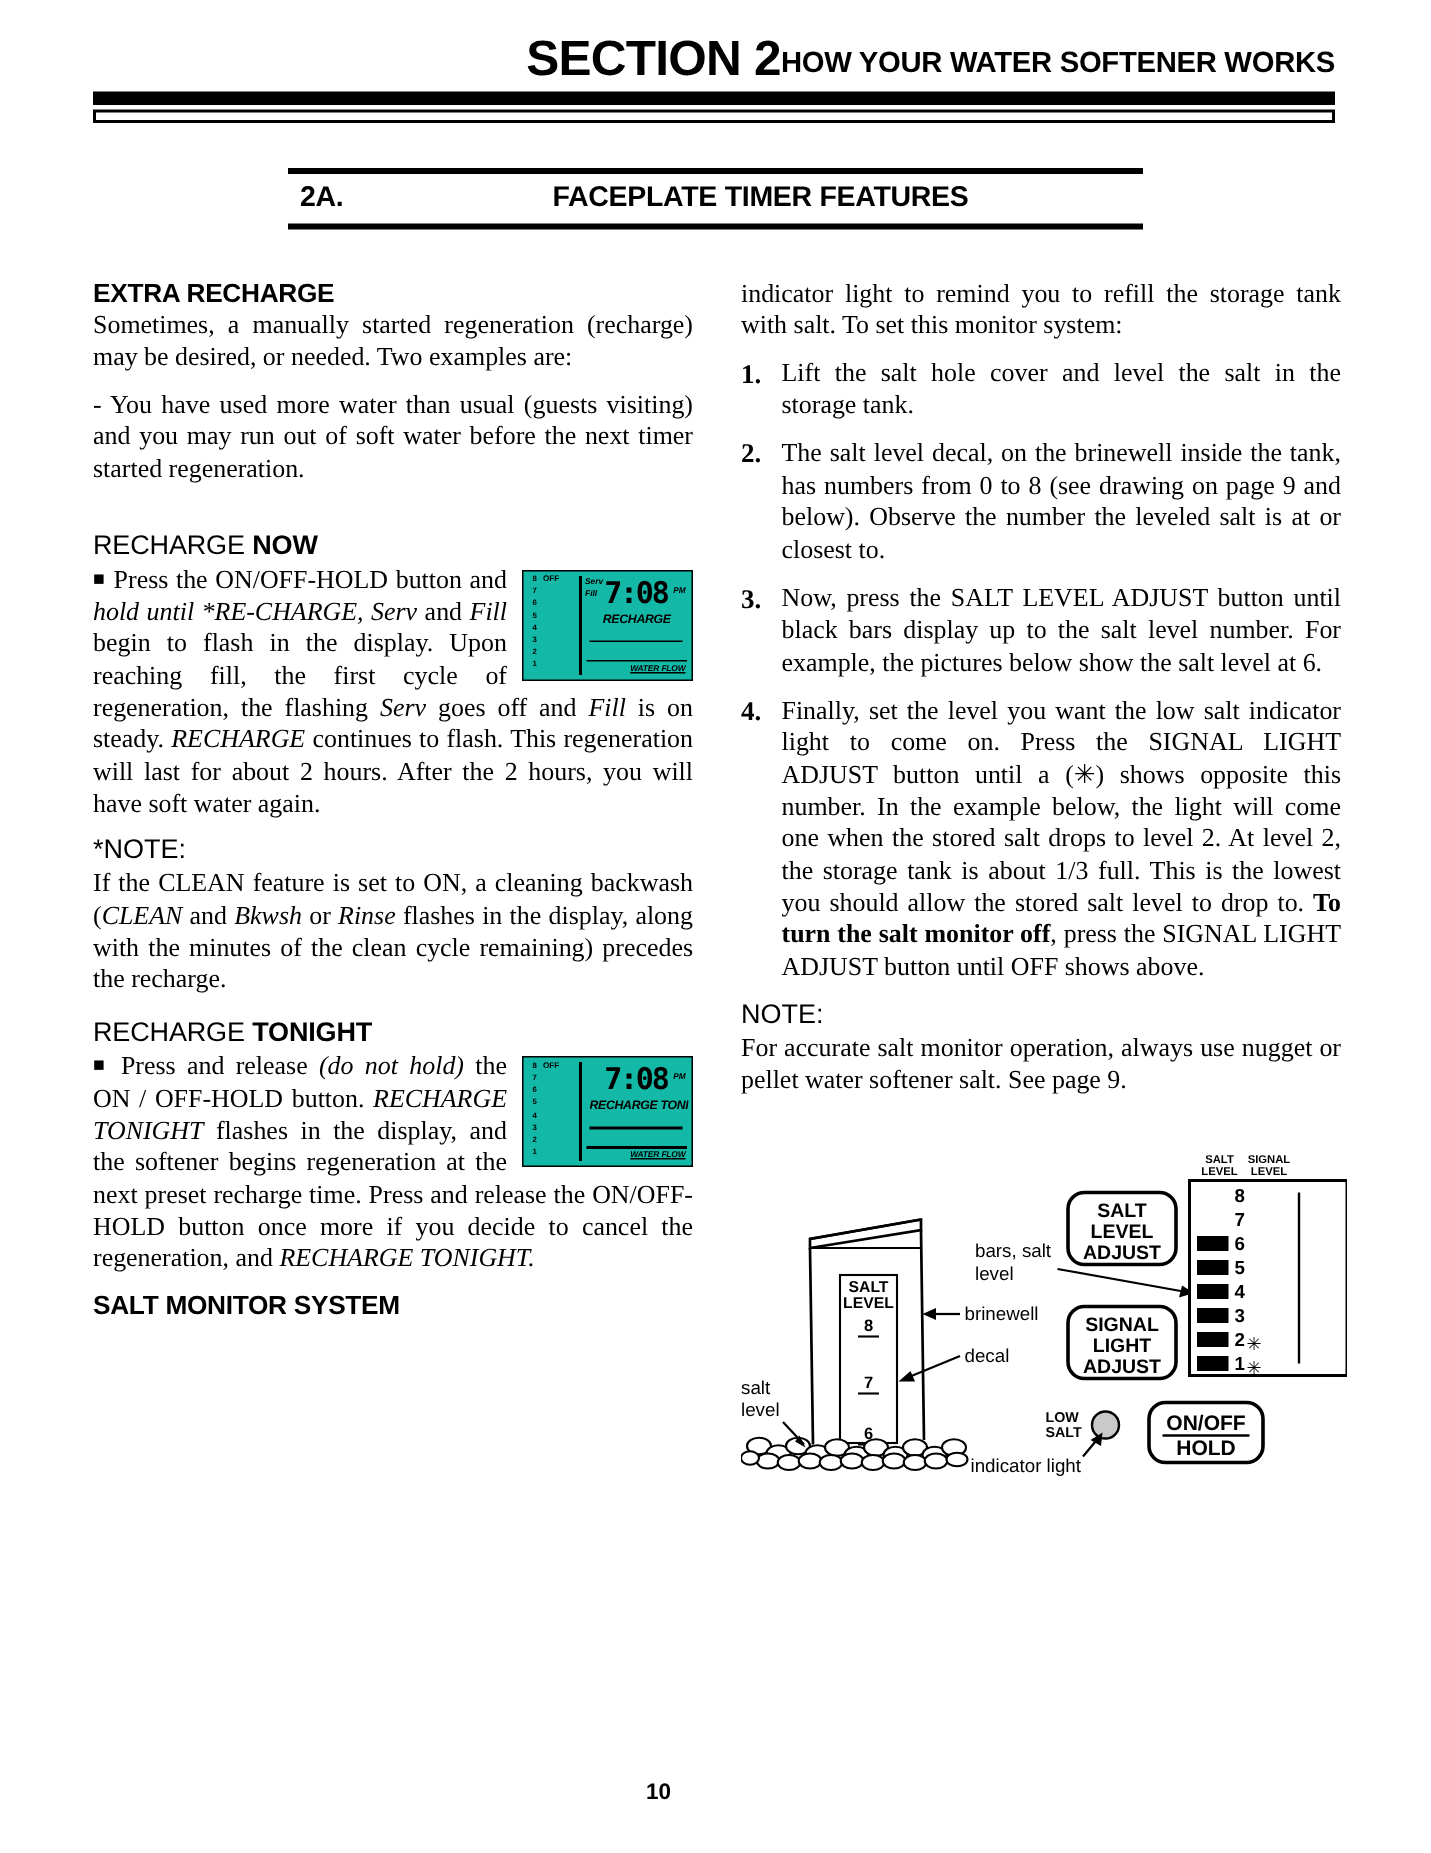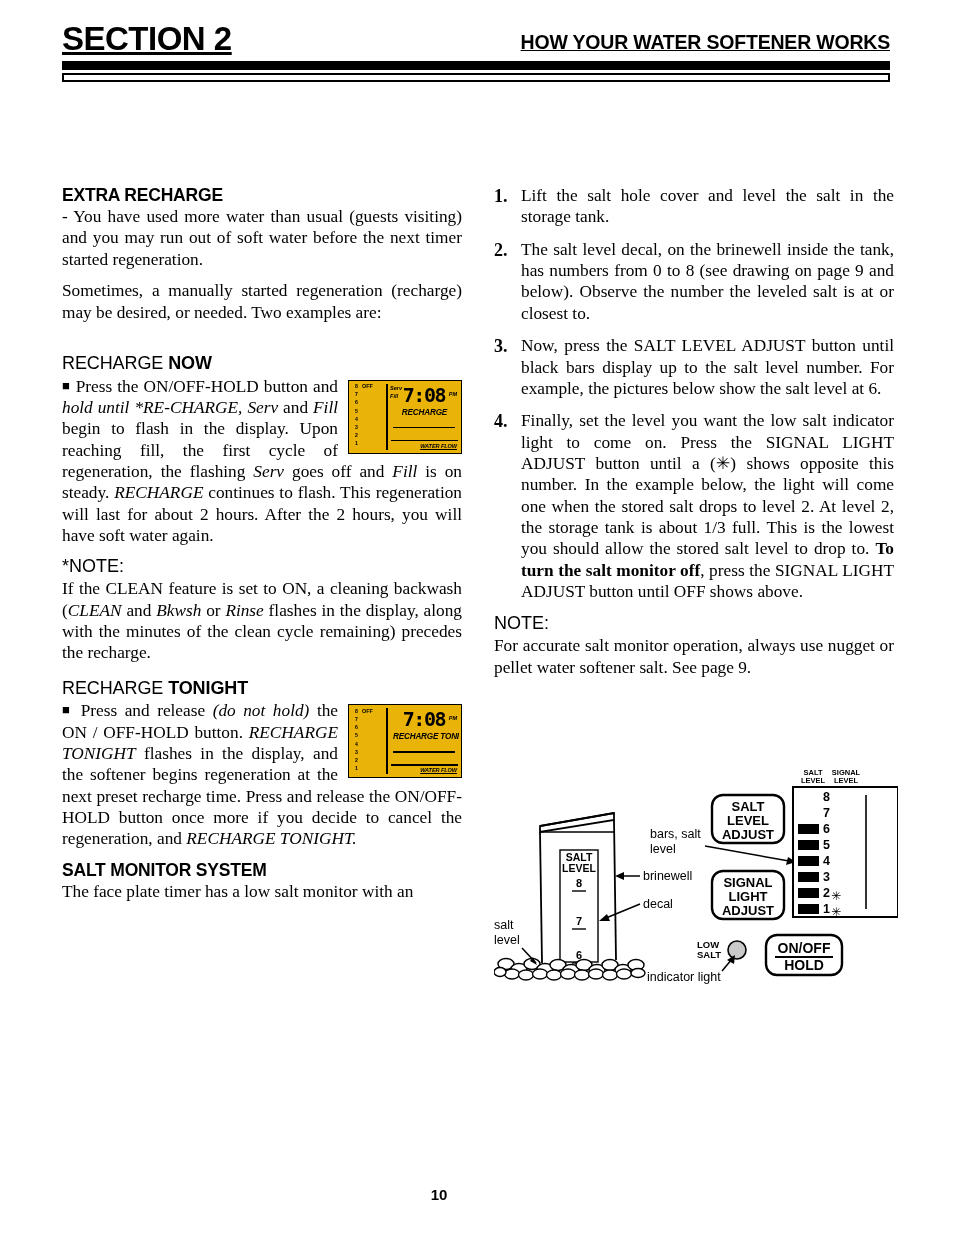--- a/index.html
+++ b/index.html
@@ -9,21 +9,21 @@
     background: #ffffff;
     font-family: "Liberation Serif", serif;
     color: #000;
     position: relative;
     overflow: hidden;
   }
   .page { position:absolute; left:0; top:0; width:954px; height:1235px; }
 
   
   .hdr { position:absolute; left:62px; top:22px; width:828px; }
-  .hdr-row { display:flex; align-items:flex-end; justify-content:space-between;text-decoration:underline; }
+  .hdr-row { display:flex; align-items:flex-end; justify-content:flex-end; }
   .section-title {
     font-family: "Liberation Sans", sans-serif;
     font-weight: bold;
     font-size: 33px;
     letter-spacing: -0.5px;
     line-height: 1;
     padding-bottom: 2px;
   }
   .hdr-sub {
     font-family: "Liberation Sans", sans-serif;
@@ -82,21 +82,21 @@
   .numlist .n { width:27px; flex:0 0 27px; font-weight:bold; font-size:18px; }
   .numlist .t { flex:1; text-align:justify; }
 
   
   .bullet-blk { position:relative; }
   .sq { font-size:13px; vertical-align:2px; letter-spacing:0; }
 
   
   .lcd {
     border:1.5px solid #000;
-    background:#eab308;
+    background:#14b8a6;
     width:114px; height:74px;
     position:relative;
     font-family:"Liberation Sans", sans-serif;
   }
   .lcd-l { float:right; margin:4px 0 2px 10px; }
   .lcd-scale {
     position:absolute; left:3px; top:2px;
     width:34px; height:68px;
     font-size:5.2px; line-height:1; font-weight:bold;
   }
@@ -149,26 +149,34 @@
 
   <div class="hdr">
     <div class="hdr-row">
       <div class="section-title">SECTION 2</div>
       <div class="hdr-sub">HOW YOUR WATER SOFTENER WORKS</div>
     </div>
     <div class="rule-thick"></div>
     <div class="rule-hollow"></div>
   </div>
 
+  <div class="sub-bar">
+    <div class="line-top"></div>
+    <div class="sub-bar-inner">
+      <div class="sub-num">2A.</div>
+      <div class="sub-name">FACEPLATE TIMER FEATURES</div>
+    </div>
+    <div class="line-bot"></div>
+  </div>
 
   <div class="col col-l">
 
     <h3 class="head">EXTRA RECHARGE</h3>
+    <p>Sometimes, a manually started regeneration (recharge) may be desired, or needed. Two examples are:</p>
     <p>- You have used more water than usual (guests visiting) and you may run out of soft water before the next timer started regeneration.</p>
-    <p>Sometimes, a manually started regeneration (recharge) may be desired, or needed. Two examples are:</p>
 
     <h3 class="head-lt" style="margin-top:30px;">
       <span>RECHARGE </span><b>NOW</b>
     </h3>
 
     <div class="bullet-blk">
 
       <div class="lcd lcd-l">
         <div class="lcd-scale">
           <div class="row">
@@ -264,25 +272,25 @@
         <div class="lcd-wf">WATER FLOW</div>
       </div>
 
       <p style="text-align:justify;">
         <span class="sq">■</span>
         <span>Press and release </span><i>(do not hold)</i><span> the ON / OFF-HOLD button. </span><i>RECHARGE TONIGHT</i><span> flashes in the display, and the softener begins regeneration at the next preset recharge time. Press and release the ON/OFF-HOLD button once more if you decide to cancel the regeneration, and </span><i>RECHARGE TONIGHT.</i>
       </p>
     </div>
 
     <h3 class="head" style="margin-top:8px;">SALT MONITOR SYSTEM</h3>
-    <p style="text-align:left;">The face plate timer has a low salt monitor with an</p>
   </div>
 
   <div class="col col-r">
 
+    <p>indicator light to remind you to refill the storage tank with salt. To set this monitor system:</p>
 
     <ul class="numlist">
       <li>
         <span class="n">1.</span>
         <span class="t">Lift the salt hole cover and level the salt in the storage tank.</span>
       </li>
       <li>
         <span class="n">2.</span>
         <span class="t">The salt level decal, on the brinewell inside the tank, has numbers from 0 to 8 (see drawing on page 9 and below). Observe the number the leveled salt is at or closest to.</span>
       </li>

